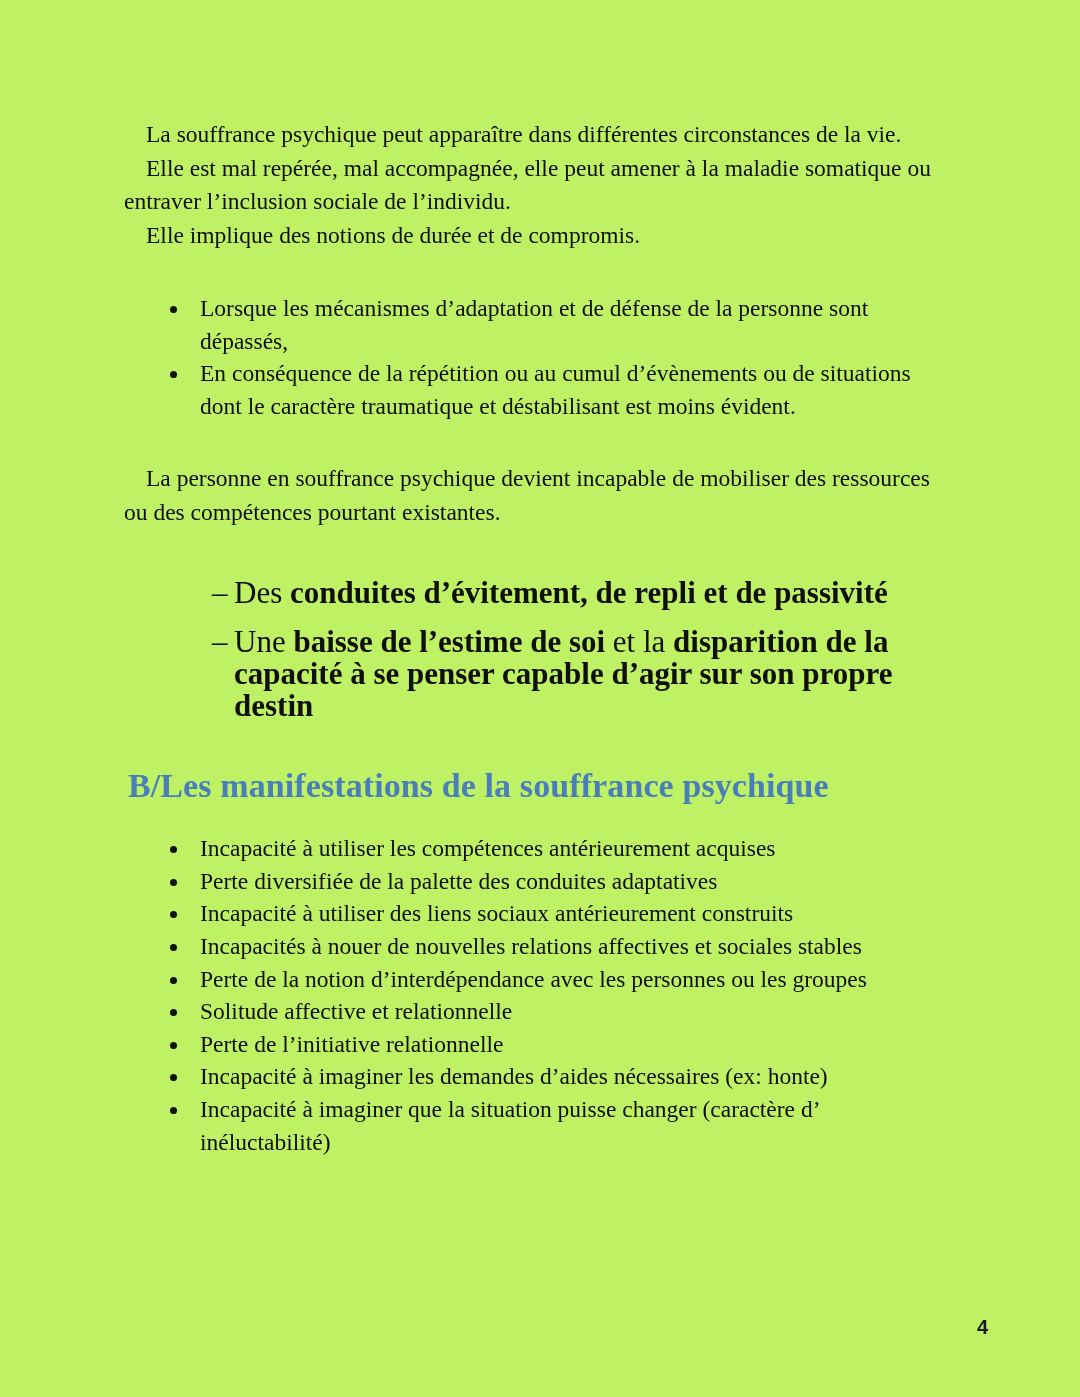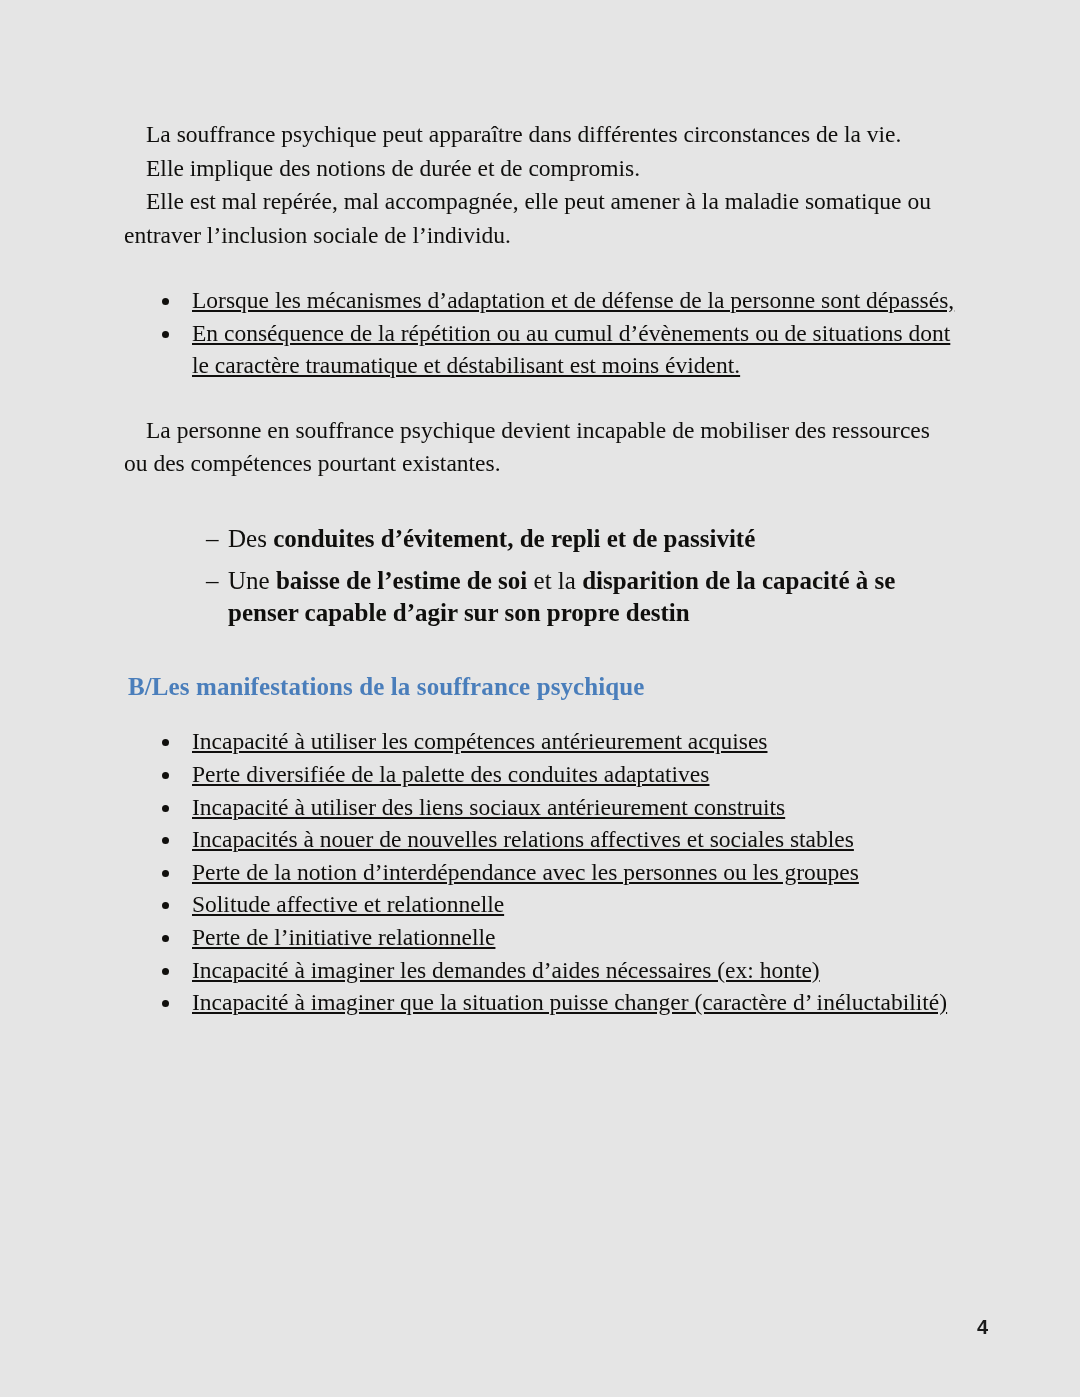--- a/index.html
+++ b/index.html
@@ -5,21 +5,21 @@
 <style>
   html, body {
     margin: 0;
     padding: 0;
     background: #ffffff;
   }
   .page {
     position: relative;
     width: 1080px;
     height: 1397px;
-    background: #e5e5e5;
+    background: #bef264;
     box-sizing: border-box;
     font-family: "Liberation Serif", "DejaVu Serif", serif;
     color: #100f0d;
     overflow: hidden;
   }
   .content {
     position: absolute;
     left: 124px;
     top: 118px;
     width: 832px;
@@ -34,23 +34,22 @@
     text-align: left;
     hyphens: none;
   }
 
   .block-gap-lg { height: 32px; }
   .block-gap-md { height: 22px; }
 
   
   ul.bullets {
     list-style: none;
-    margin: 0;
+    margin: 8px;
     padding: 0;
-    text-decoration: underline;
   }
   ul.bullets > li {
     position: relative;
     padding-left: 68px;
     font-size: 23.5px;
     line-height: 32.6px;
     margin: 0;
   }
   ul.bullets > li::before {
     content: "";
@@ -64,36 +63,36 @@
   }
 
   
   ul.dashes {
     list-style: none;
     margin: 0;
     padding: 0 0 0 72px;
   }
   ul.dashes > li {
     position: relative;
-    font-size: 25px;
+    font-size: 31px;
     line-height: 32.2px;
     padding-left: 22px;
-    margin: 10px;
+    margin: 16px;
   }
   ul.dashes > li::before {
     content: "\2013";
     position: absolute;
     left: 0;
     top: 0;
   }
   .bold { font-weight: bold; }
 
   
   .heading-b {
-    font-size: 25px;
+    font-size: 34px;
     line-height: 32px;
     font-weight: bold;
     color: #4a7ebb;
     margin: 0;
     padding-left: 4px;
     letter-spacing: 0.1px;
   }
 
   
   .page-number {
@@ -106,22 +105,22 @@
     color: #1a1a1a;
   }
 </style>
 </head>
 <body>
 
 <div class="page">
   <div class="content">
 
     <p class="para">La souffrance psychique peut apparaître dans différentes circonstances de la vie.</p>
+    <p class="para">Elle est mal repérée, mal accompagnée, elle peut amener à la maladie somatique ou entraver l’inclusion sociale de l’individu.</p>
     <p class="para">Elle implique des notions de durée et de compromis.</p>
-    <p class="para">Elle est mal repérée, mal accompagnée, elle peut amener à la maladie somatique ou entraver l’inclusion sociale de l’individu.</p>
 
     <div class="block-gap-lg"></div>
 
     <ul class="bullets">
       <li>Lorsque les mécanismes d’adaptation et de défense de la personne sont dépassés,</li>
       <li>En conséquence de la répétition ou au cumul d’évènements ou de situations dont le caractère traumatique et déstabilisant est moins évident.</li>
     </ul>
 
     <div class="block-gap-lg"></div>
 

